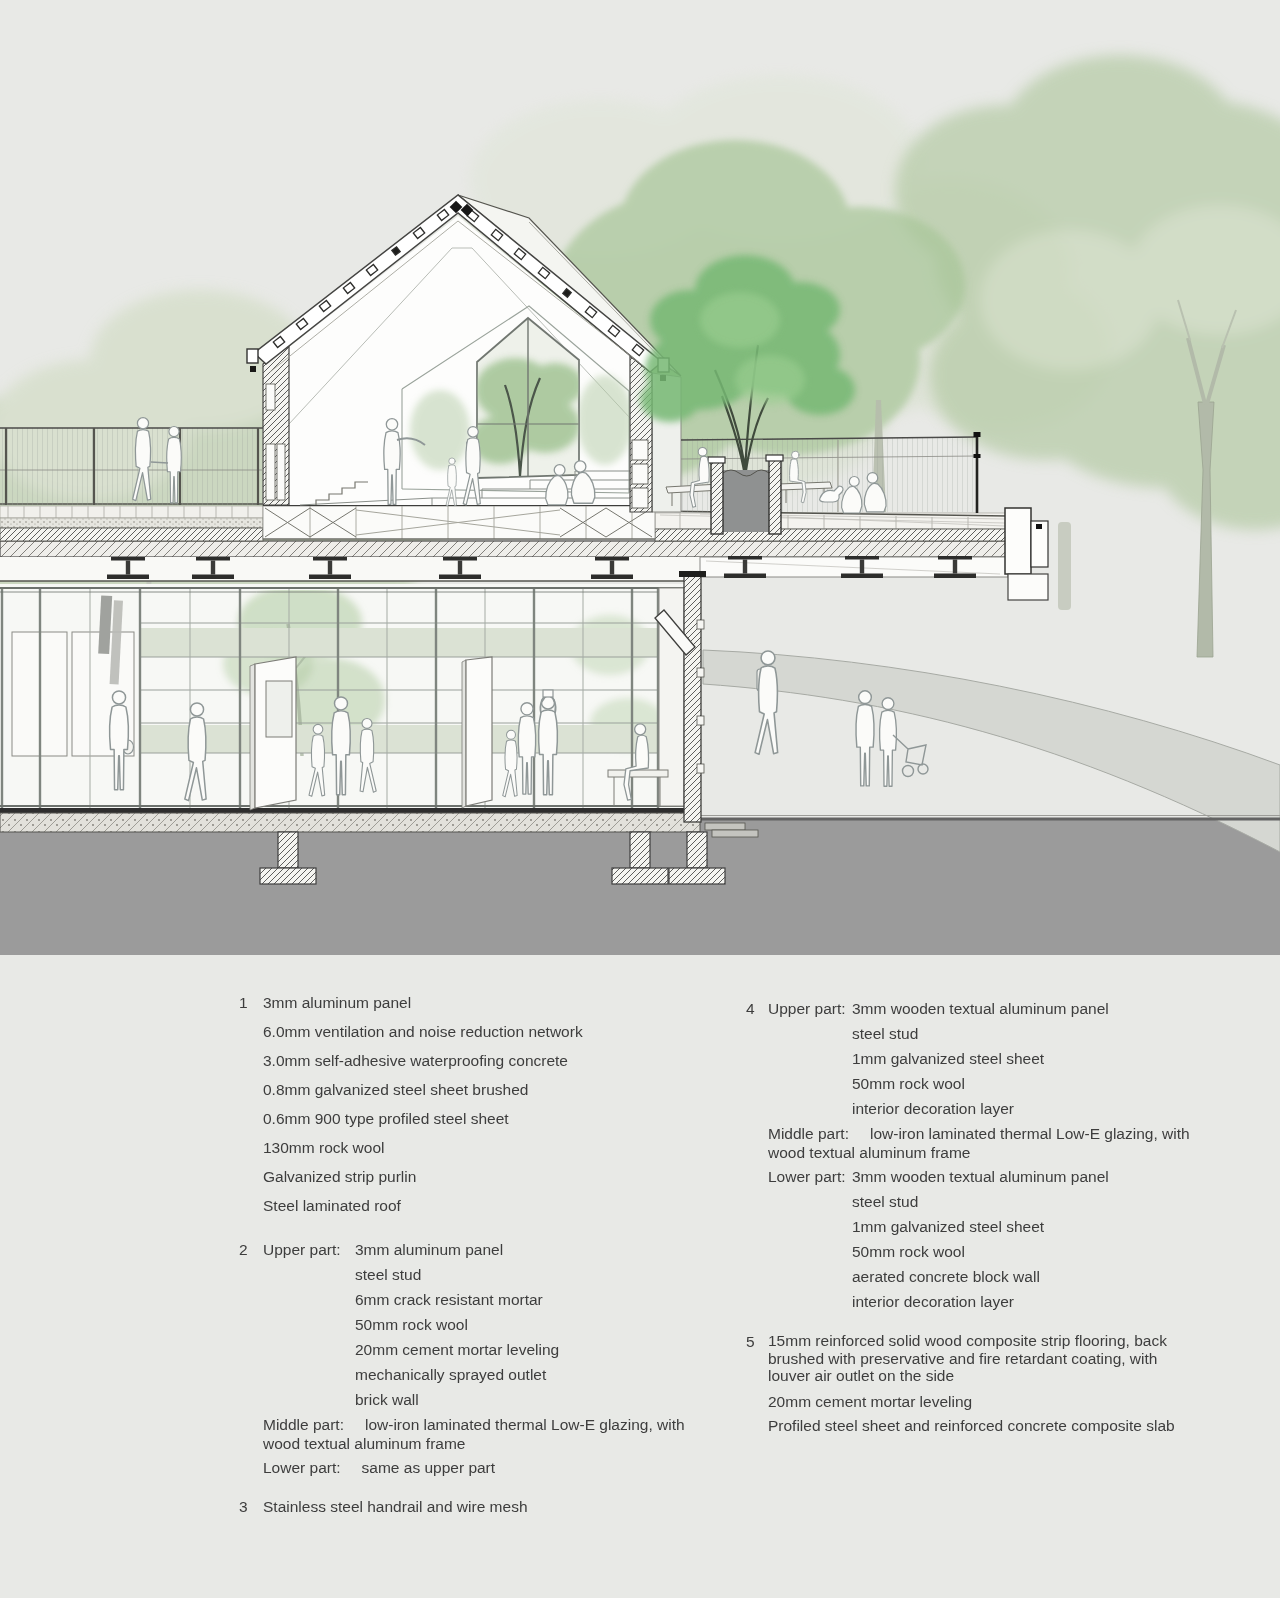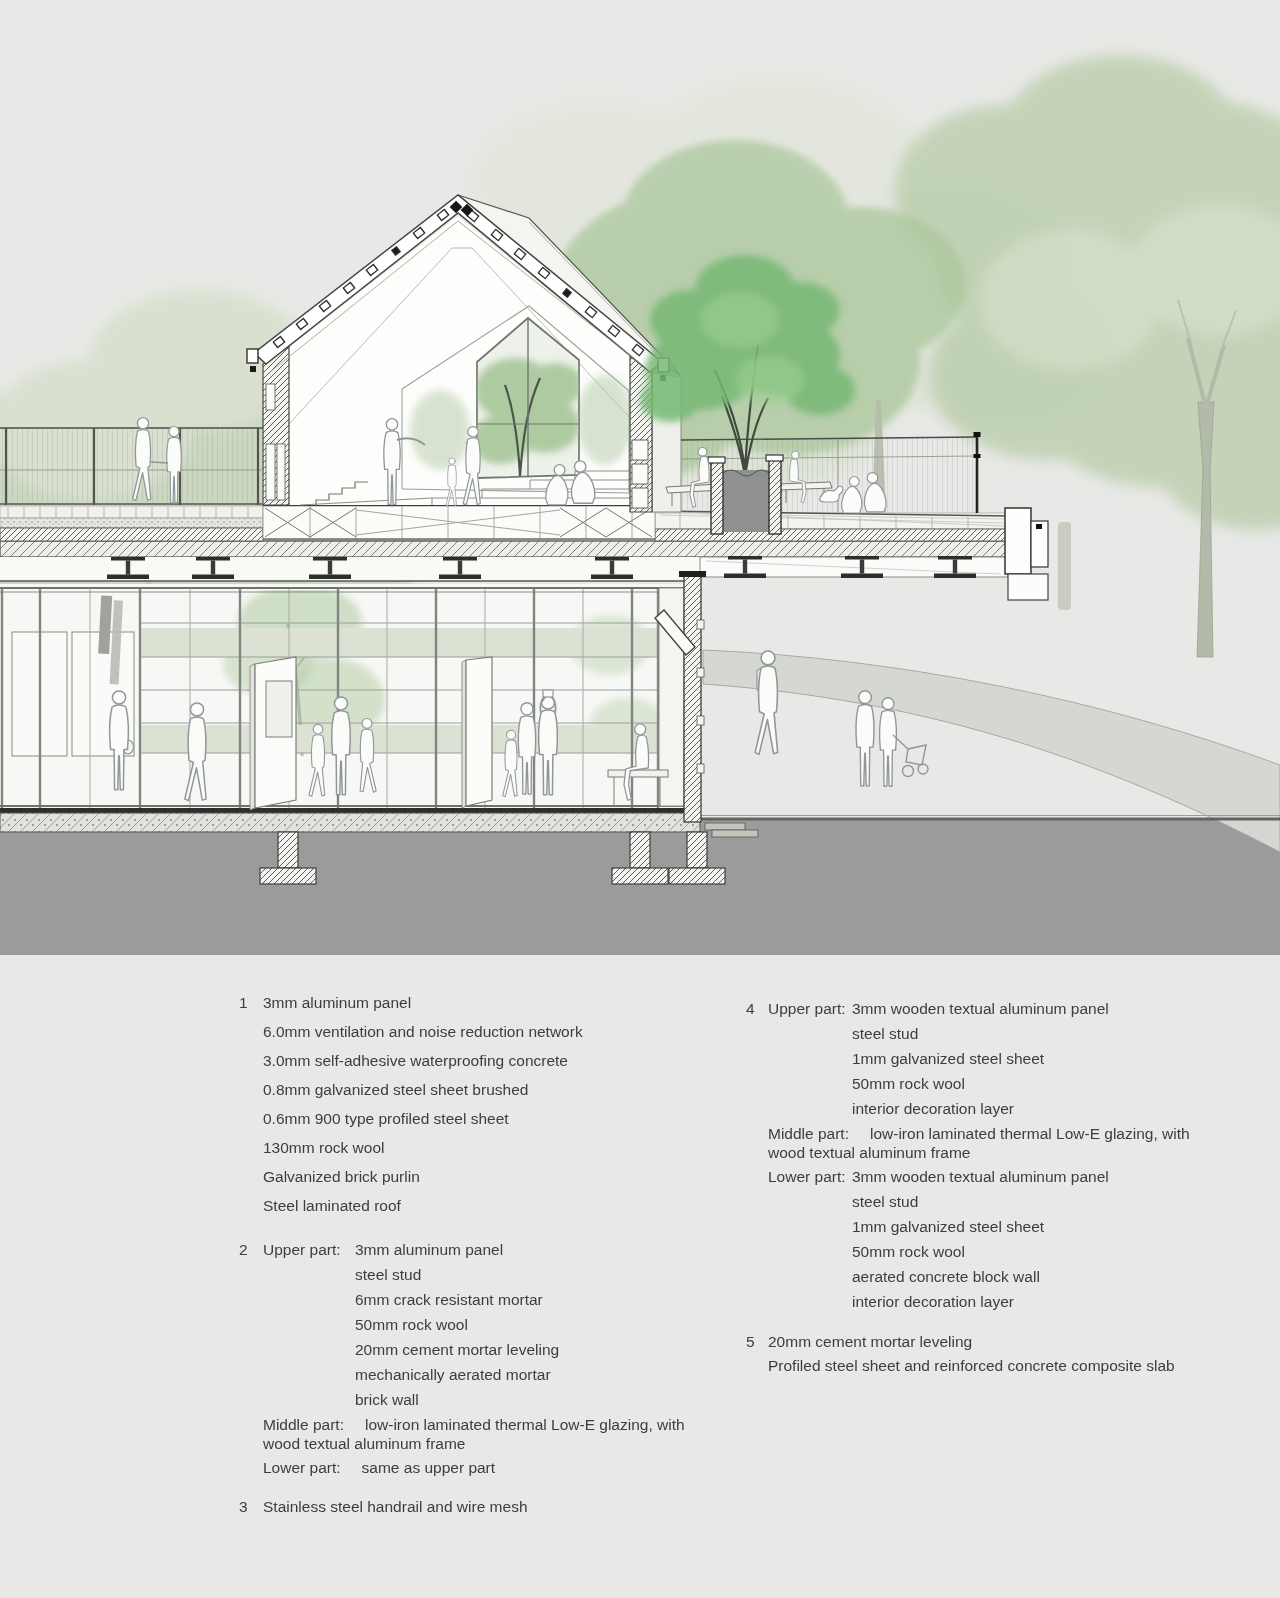--- a/index.html
+++ b/index.html
@@ -525,33 +525,33 @@
   <div class="col col-left">
       <div class="note loose">
         <div class="num">1</div>
         <div class="nbody">
           <div class="r plain">3mm aluminum panel</div>
           <div class="r plain">6.0mm ventilation and noise reduction network</div>
           <div class="r plain">3.0mm self-adhesive waterproofing concrete</div>
           <div class="r plain">0.8mm galvanized steel sheet brushed</div>
           <div class="r plain">0.6mm 900 type profiled steel sheet</div>
           <div class="r plain">130mm rock wool</div>
-          <div class="r plain">Galvanized brick purlin</div>
+          <div class="r plain">Galvanized strip purlin</div>
           <div class="r plain">Steel laminated roof</div>
         </div>
       </div>
       <div class="note">
         <div class="num">2</div>
         <div class="nbody">
           <div class="r kv"><span class="lbl">Upper part:</span>3mm aluminum panel</div>
           <div class="r ind">steel stud</div>
           <div class="r ind">6mm crack resistant mortar</div>
           <div class="r ind">50mm rock wool</div>
           <div class="r ind">20mm cement mortar leveling</div>
-          <div class="r ind">mechanically aerated mortar</div>
+          <div class="r ind">mechanically sprayed outlet</div>
           <div class="r ind">brick wall</div>
           <div class="r flow"><span class="lbl2">Middle part:</span>low-iron laminated thermal Low-E glazing, with wood textual aluminum frame</div>
           <div class="r flow"><span class="lbl2">Lower part:</span>same as upper part</div>
         </div>
       </div>
       <div class="note">
         <div class="num">3</div>
         <div class="nbody">
           <div class="r plain">Stainless steel handrail and wire mesh</div>
         </div>
@@ -571,18 +571,19 @@
           <div class="r ind">steel stud</div>
           <div class="r ind">1mm galvanized steel sheet</div>
           <div class="r ind">50mm rock wool</div>
           <div class="r ind">aerated concrete block wall</div>
           <div class="r ind">interior decoration layer</div>
         </div>
       </div>
       <div class="note">
         <div class="num">5</div>
         <div class="nbody">
+          <div class="r flowp">15mm reinforced solid wood composite strip flooring, back brushed with preservative and fire retardant coating, with louver air outlet on the side</div>
           <div class="r plain">20mm cement mortar leveling</div>
           <div class="r flowp">Profiled steel sheet and reinforced concrete composite slab</div>
         </div>
       </div>
     </div>
 </div>
 
 </body></html>

